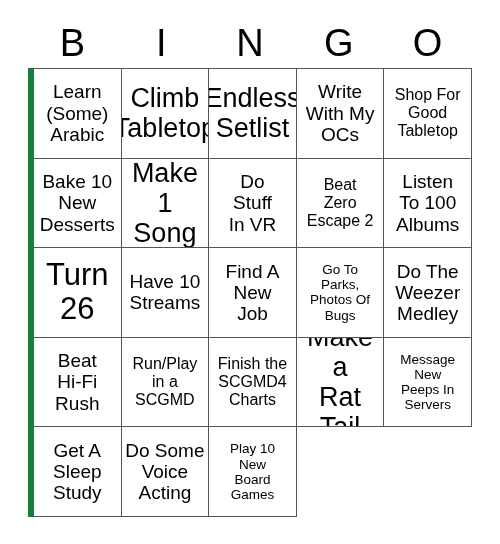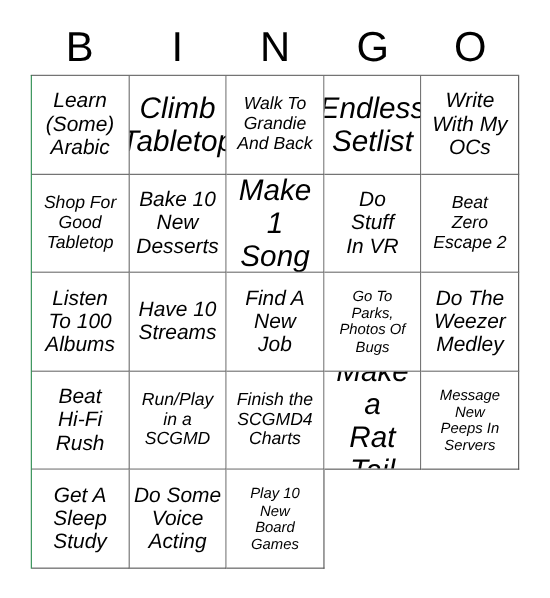--- a/index.html
+++ b/index.html
@@ -38,23 +38,22 @@
     letter-spacing: 0px;
     color: #000000;
   }
 
   
   .bingo-grid {
     display: grid;
     grid-template-columns: repeat(5, 1fr);
     grid-template-rows: repeat(5, 89.6px);
     border-top: 1px solid #555555;
-    border-left: 1px solid #15803d;
+    border-left: 6px solid #15803d;
     background: #ffffff;
-    font-style: italic;
   }
   .bingo-cell {
     border-right: 1px solid #555555;
     border-bottom: 1px solid #555555;
     display: flex;
     align-items: center;
     justify-content: center;
     text-align: center;
     padding: 2px 3px;
     box-sizing: border-box;
@@ -91,25 +90,20 @@
   <div class="bingo-grid" id="bingo-grid">
       <div class="bingo-cell fs-md">
         <span class="cell-text">Learn
 (Some)
 Arabic</span>
       </div>
       <div class="bingo-cell fs-lg">
         <span class="cell-text">Climb
 Tabletop</span>
       </div>
-      <div class="bingo-cell fs-sm">
-        <span class="cell-text">Walk To
-Grandie
-And Back</span>
-      </div>
       <div class="bingo-cell fs-lg">
         <span class="cell-text">Endless
 Setlist</span>
       </div>
       <div class="bingo-cell fs-md">
         <span class="cell-text">Write
 With My
 OCs</span>
       </div>
       <div class="bingo-cell fs-sm">
@@ -133,20 +127,24 @@
       </div>
       <div class="bingo-cell fs-sm">
         <span class="cell-text">Beat
 Zero
 Escape 2</span>
       </div>
       <div class="bingo-cell fs-md">
         <span class="cell-text">Listen
 To 100
 Albums</span>
+      </div>
+      <div class="bingo-cell fs-xl">
+        <span class="cell-text">Turn
+26</span>
       </div>
       <div class="bingo-cell fs-md">
         <span class="cell-text">Have 10
 Streams</span>
       </div>
       <div class="bingo-cell fs-md">
         <span class="cell-text">Find A
 New
 Job</span>
       </div>

